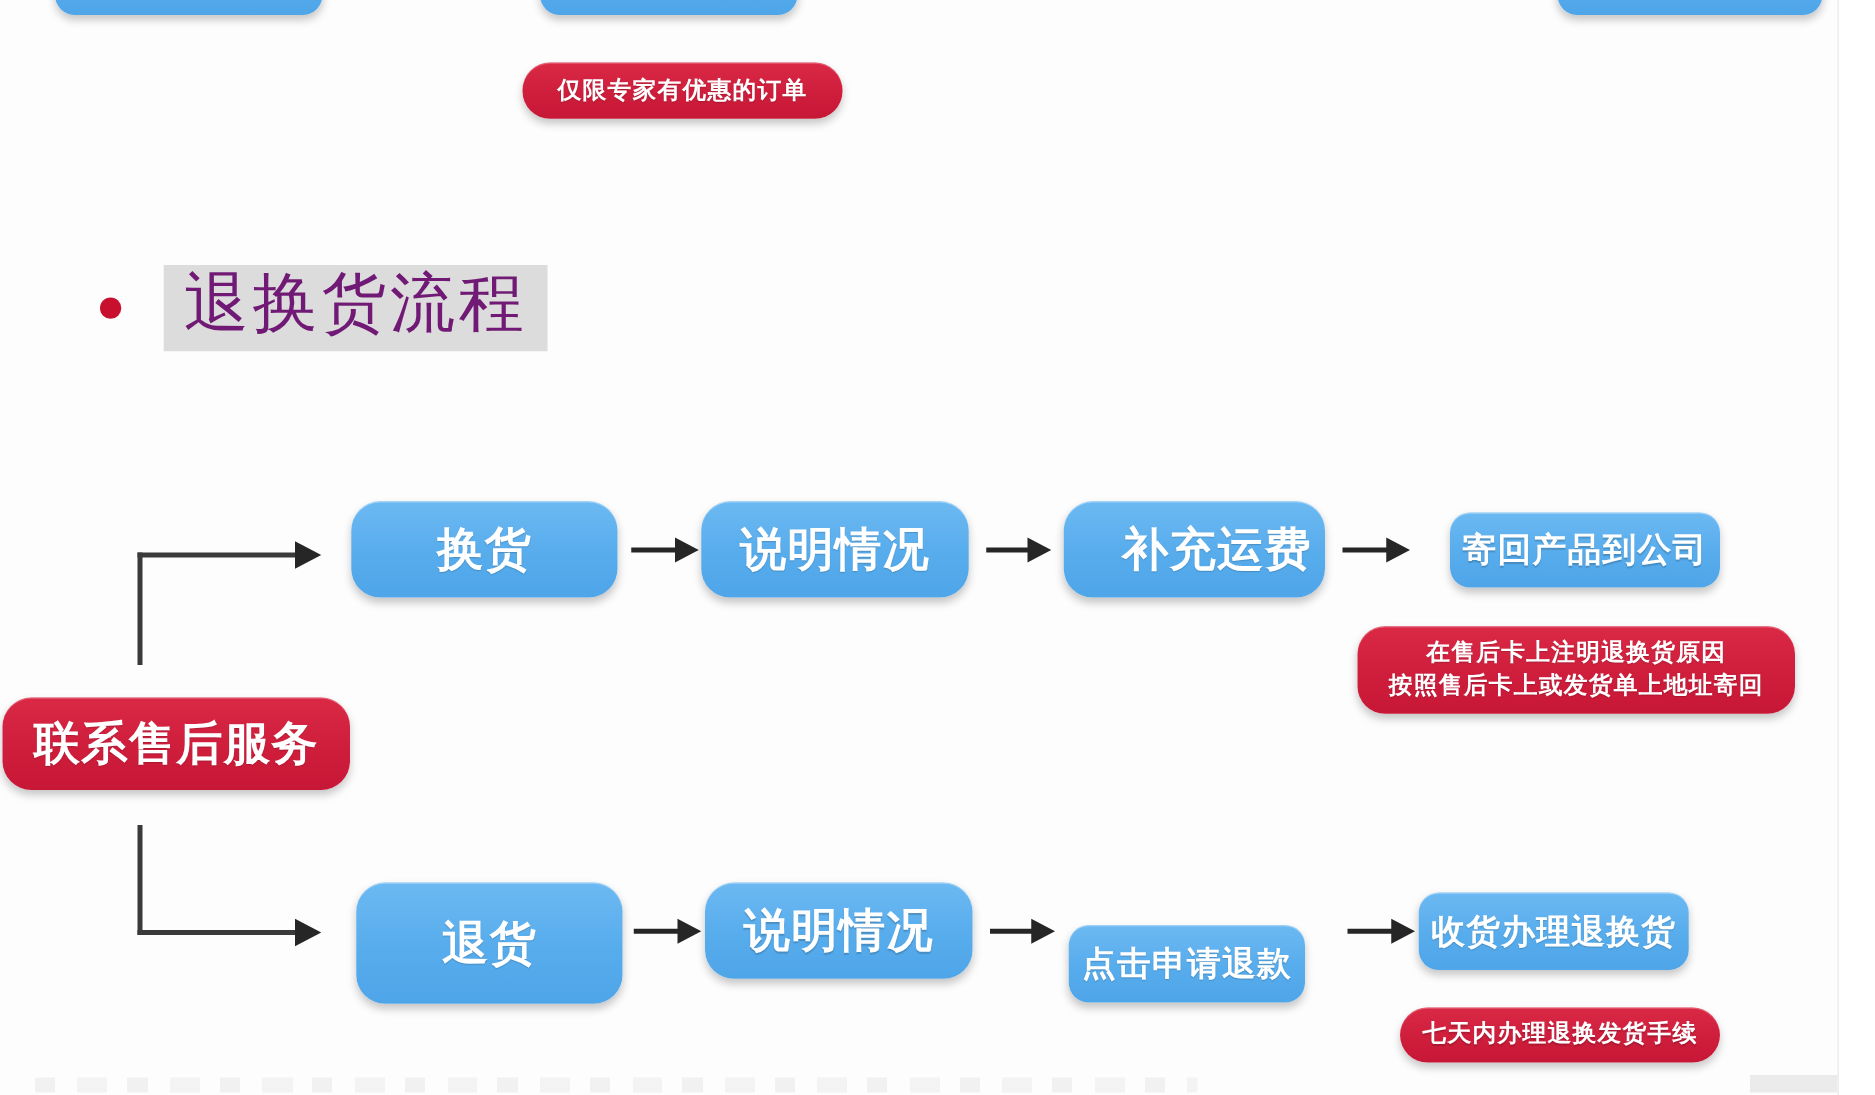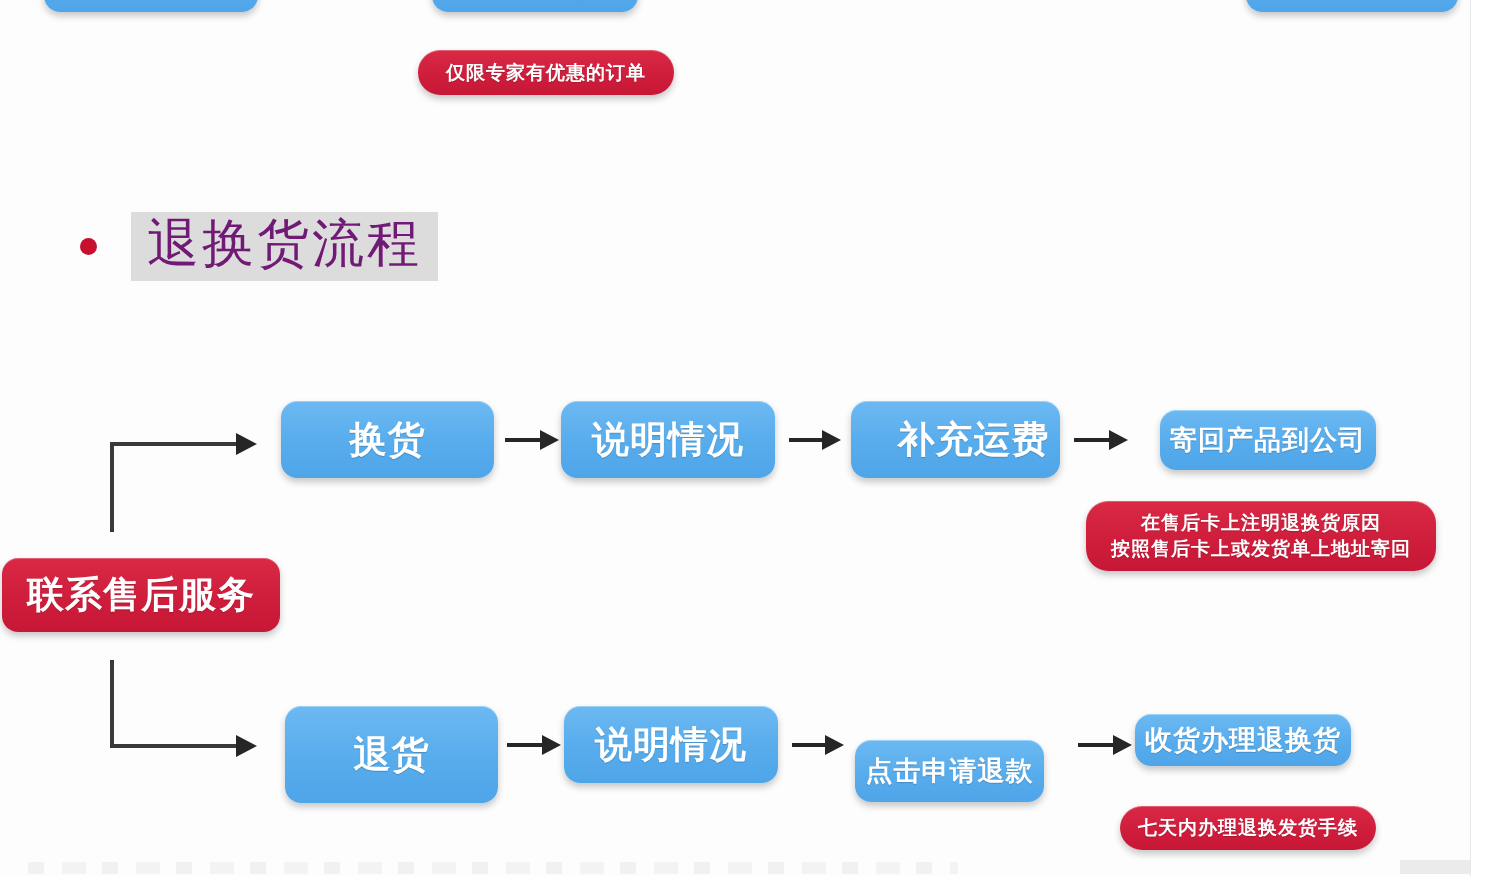--- a/index.html
+++ b/index.html
@@ -45,20 +45,21 @@
     background: linear-gradient(180deg, #6cb9f2 0%, #57acec 55%, #4ea5e8 100%);
     box-shadow: 0 4px 7px rgba(0,0,0,0.22), inset 0 1px 0 rgba(255,255,255,0.35);
   }
   .pill.red {
     background: linear-gradient(180deg, #d92945 0%, #cf1e3c 55%, #c71736 100%);
     box-shadow: 0 4px 7px rgba(0,0,0,0.22), inset 0 1px 0 rgba(255,255,255,0.25);
   }
   .pill.big-label {
     font-size: 37px;
     font-weight: 700;
+    border-radius: 23px;
   }
   .pill.mid-label {
     font-size: 27px;
     font-weight: 700;
   }
   .pill.note {
     font-size: 19px;
     font-weight: 700;
     border-radius: 22px;
     line-height: 1.35;
@@ -265,21 +266,21 @@
 
   <div class="pill blue mid-label" style="left:855px; top:740px; width:189px; height:62px;">
     <span>点击申请退款</span>
   </div>
 
   <div class="arrow" style="left:1078px; top:736px; width:54px;">
     <div class="shaft"></div>
     <div class="head"></div>
   </div>
 
-  <div class="pill blue mid-label" style="left:1135px; top:714px; width:216px; height:52px;">
+  <div class="pill blue mid-label" style="left:1135px; top:714px; width:216px; height:62px;">
     <span>收货办理退换货</span>
   </div>
 
   <div class="pill red note" style="left:1120px; top:806px; width:256px; height:44px;">
     <span class="note-line">七天内办理退换发货手续</span>
   </div>
 
   <div class="bottom-strip"></div>
   <div class="bottom-chip"></div>
 

